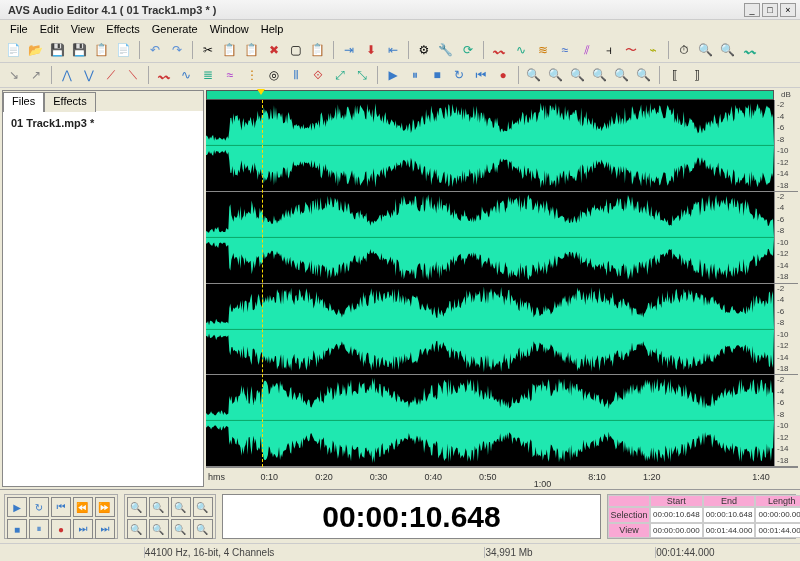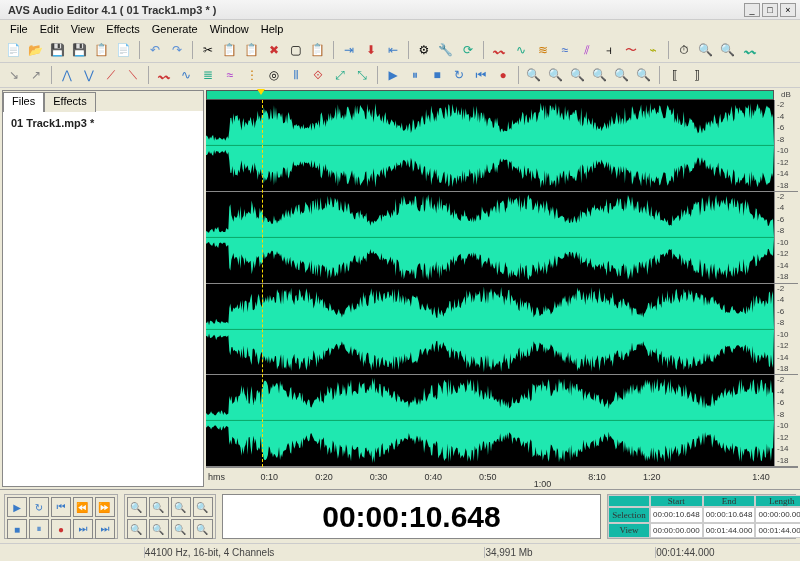--- a/index.html
+++ b/index.html
@@ -251,21 +251,21 @@
   font-size: 9px;
   color: #333;
 }
 .selinfo div {
   border: 1px solid #ccc;
   padding: 1px 2px;
   display: flex;
   align-items: center;
   background: #ece9d8;
 }
-.selinfo .hdr { justify-content: center; background: #14b8a6; font-family: Liberation Serif, serif; }
+.selinfo .hdr { justify-content: center; background: #f9a8d4; }
 .selinfo .val { background: #fff; font-size: 8px; }
 .statusbar {
   height: 18px;
   background: #ece9d8;
   border-top: 1px solid #ccc;
   display: flex;
   align-items: center;
   font-size: 10px;
   color: #444;
   padding: 0 8px;

